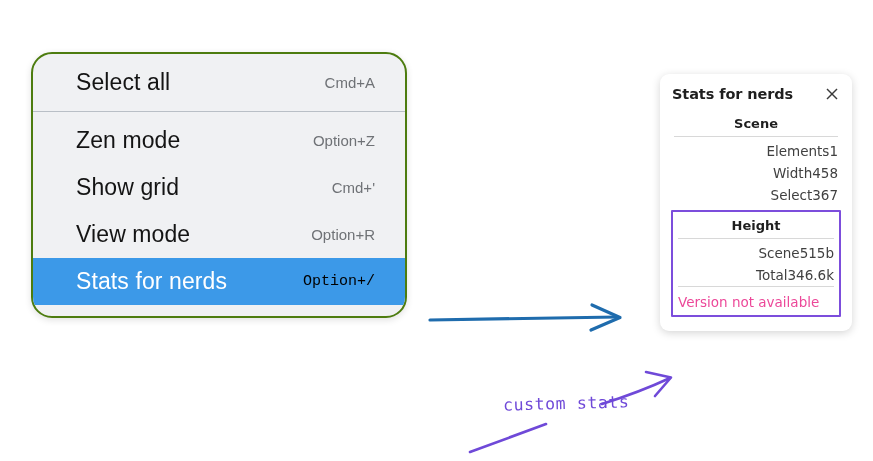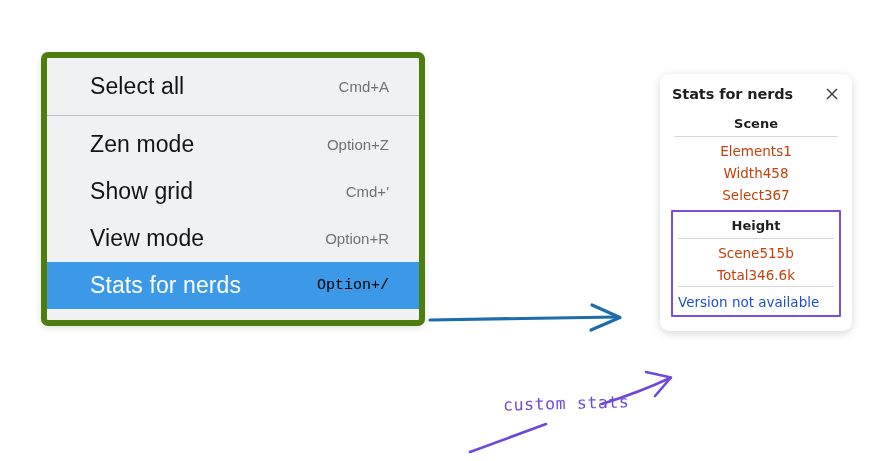--- a/index.html
+++ b/index.html
@@ -11,26 +11,26 @@
     height: 461px;
     background: #ffffff;
     font-family: "Liberation Sans", sans-serif;
     position: relative;
     overflow: hidden;
   }
 
   
   #context-menu {
     position: absolute;
-    left: 41px;
+    left: 31px;
     top: 52px;
     width: 372px;
     background: #f0f1f3;
-    border: 6px solid #4d7c0f;
-    border-radius: 7px;
+    border: 2px solid #4d7c0f;
+    border-radius: 21px;
     box-shadow: 0 2px 7px rgba(0,0,0,0.12);
     overflow: hidden;
   }
   .menu-group { padding: 0; }
   .menu-group.top { padding-top: 5px; padding-bottom: 5px; }
   .menu-group.bottom { padding-top: 5px; padding-bottom: 11px; }
   .menu-divider {
     height: 1px;
     background: #b9bfc6;
     width: 100%;
@@ -101,31 +101,31 @@
     color: #1f1f1f;
     padding: 6px 0 5px 0;
   }
   .section-rule {
     height: 1px;
     background: #d8d8d8;
     margin: 0 2px 3px 2px;
   }
   .stat-row {
     display: flex;
-    justify-content: center;
+    justify-content: flex-end;
     align-items: baseline;
     font-size: 13.5px;
-    color: #c2410c;
+    color: #404040;
     padding: 3px 2px;
   }
   .stat-row .k { white-space: nowrap; }
   .stat-row .v { white-space: nowrap; }
   .stat-note {
     font-size: 13.5px;
-    color: #1d4ed8;
+    color: #ec4899;
     padding: 4px 2px 1px 2px;
     white-space: nowrap;
   }
 
   
   #custom-stats-box {
     border: 2px solid #7c4ddc;
     border-radius: 1px;
     margin: 4px -1px 0 -1px;
     padding: 0 3px 4px 3px;

